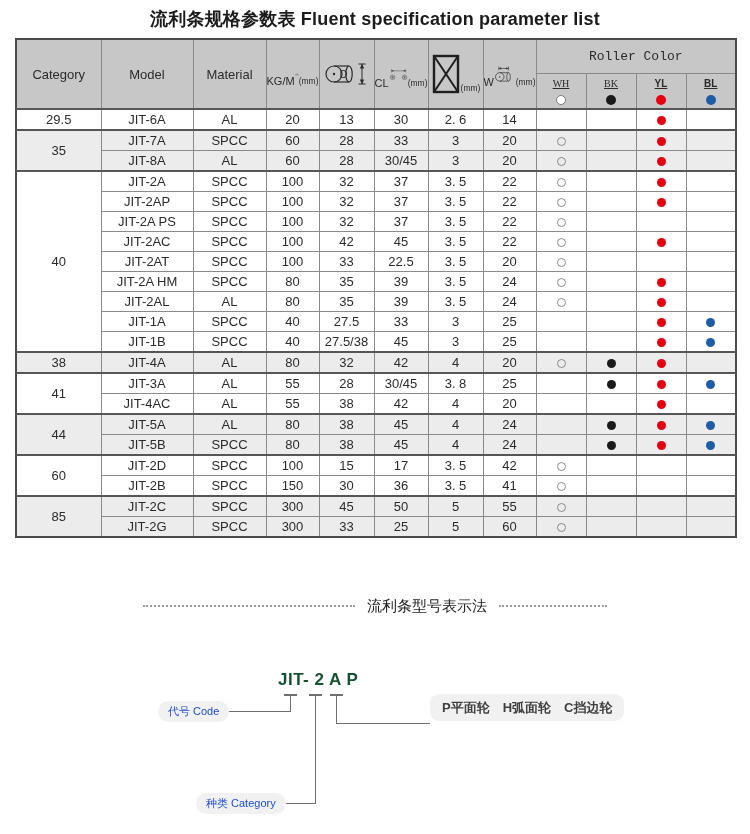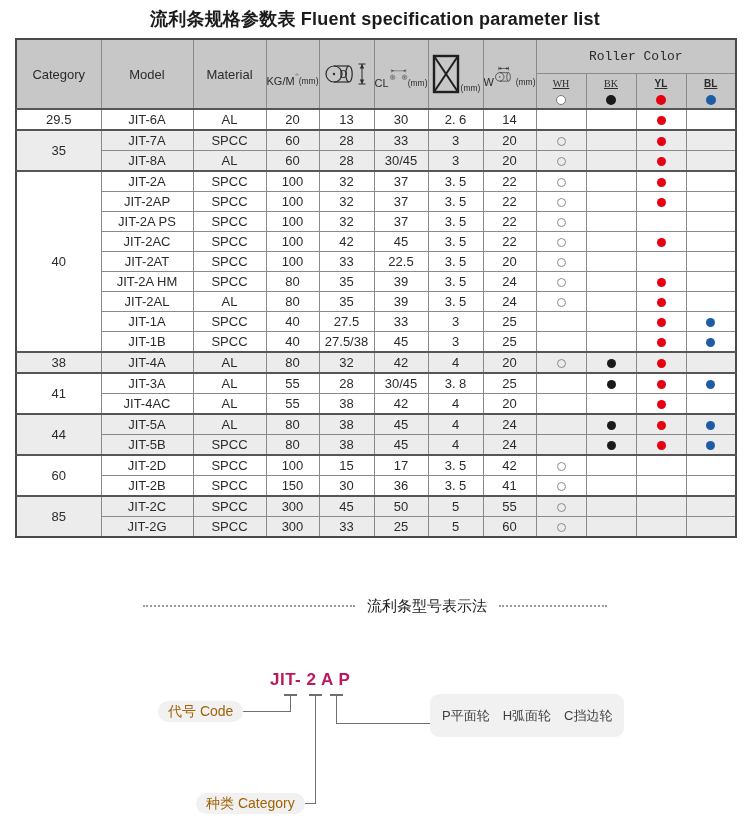--- a/index.html
+++ b/index.html
@@ -44,26 +44,26 @@
   
   .section-title{position:absolute;top:595px;left:10px;width:730px;height:22px;
     display:flex;align-items:center;justify-content:center;}
   .dotline{border-top:2px dotted #9b9b9b;height:0;}
   .dotline.left{width:212px;margin-right:12px;}
   .dotline.right{width:108px;margin-left:12px;}
   .st-zh{font-size:15px;font-weight:normal;color:#1d1d1d;}
   .st-en{font-size:15px;color:#1d1d1d;margin-left:6px;}
 
   
-  .model-code{position:absolute;left:270px;top:670px;font-size:17px;font-weight:bold;color:#be185d;letter-spacing:.5px;}
+  .model-code{position:absolute;left:278px;top:670px;font-size:17px;font-weight:bold;color:#14532d;letter-spacing:.5px;}
   .dg{position:absolute;background:#6f6f6f;}
   .pill{position:absolute;background:#f1f1f1;border-radius:11px;height:21px;line-height:21px;
-    padding:0 10px;font-size:14px;color:#a16207;white-space:nowrap;}
-  .pill-box{position:absolute;background:#f1f1f1;border-radius:9px;padding:12px 12px;
-    font-size:13px;line-height:19px;color:#3f3f3f;white-space:nowrap;}
+    padding:0 10px;font-size:11px;color:#1d4ed8;white-space:nowrap;}
+  .pill-box{position:absolute;background:#f1f1f1;border-radius:9px;padding:4px 12px;
+    font-size:13px;line-height:19px;color:#3f3f3f;white-space:nowrap;font-weight:bold;}
 </style>
 </head>
 <body>
 
 <div class="page">
 
   <div class="main-title">
     <span>流利条规格参数表</span>
     <span>Fluent specification parameter list</span>
   </div>

